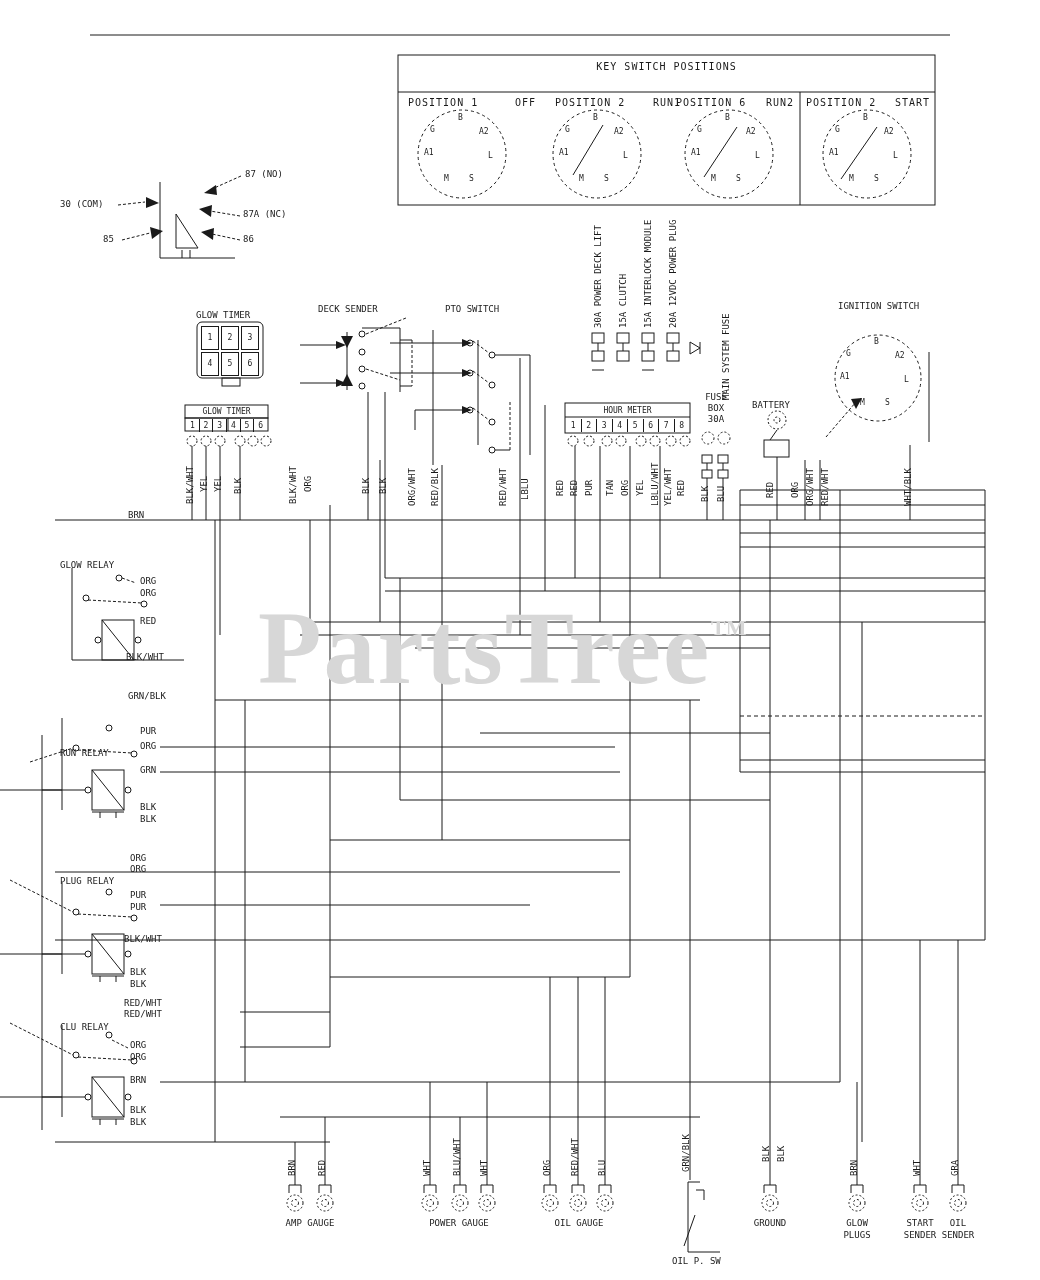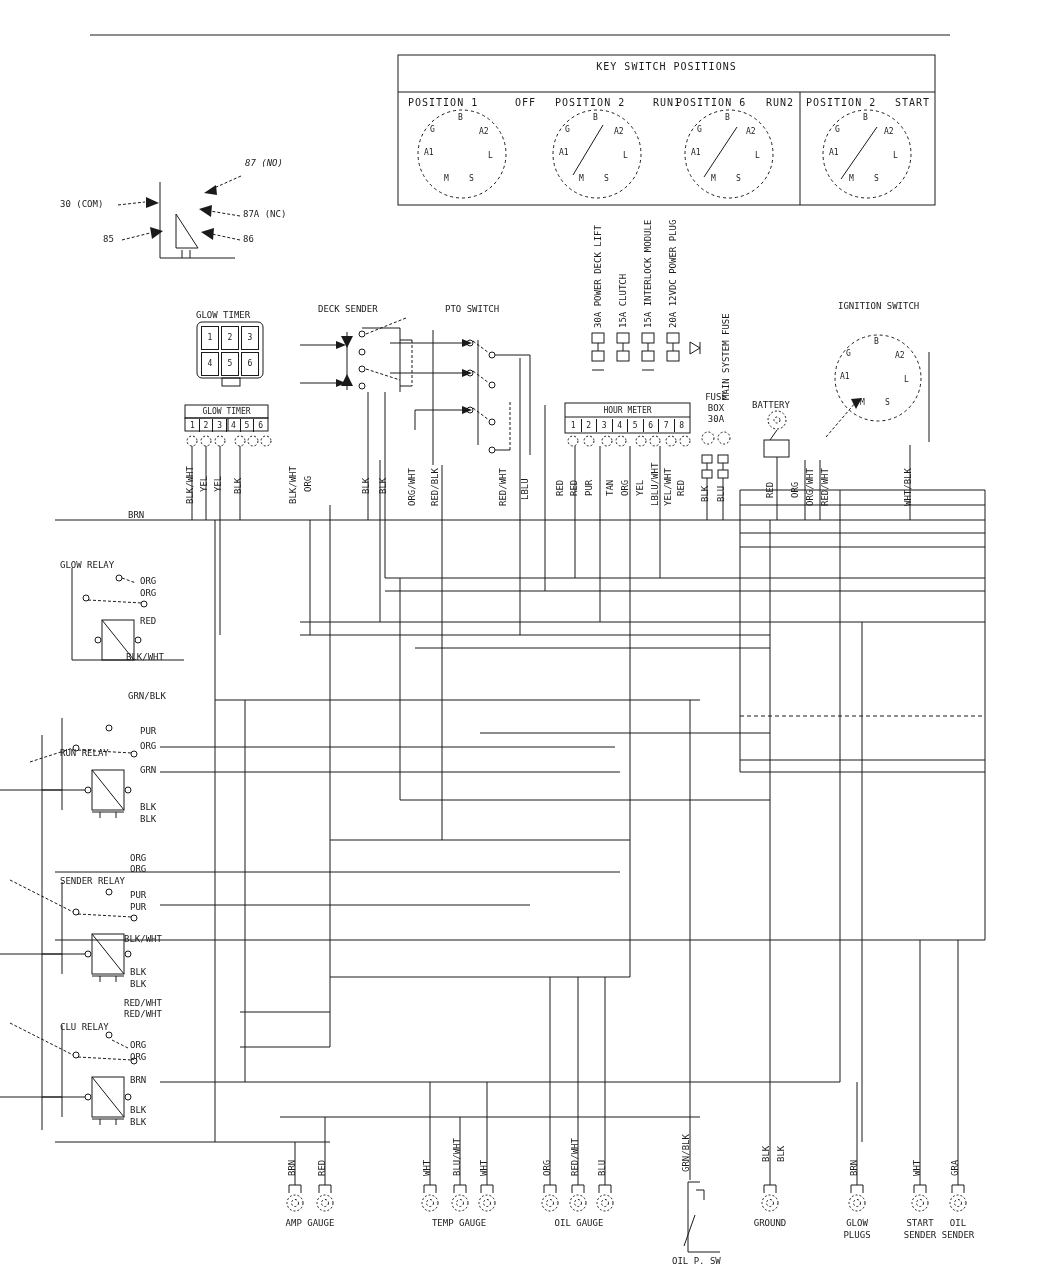--- a/index.html
+++ b/index.html
@@ -374,20 +374,21 @@
         <circle cx="958" cy="1203" r="3.5" stroke-dasharray="2 2"></circle>
     </g>
 
     <g>
       <path d="M700,1182 H688 V1252 H720"></path>
       <path d="M696,1190 H704 V1200"></path>
       <line x1="684" y1="1246" x2="695" y2="1215"></line>
     </g>
   </svg>
 
+  <div class="wm"><span>PartsTree</span><sup>TM</sup></div>
 
   <div class="hlab title ctr" style="left:398px;top:62px;width:537px;">KEY SWITCH POSITIONS</div>
 
   <div class="pcell" style="left:408px;top:97px;width:128px;">
     <span>POSITION 1</span>
     <span>OFF</span>
   </div>
   <div class="pcell" style="left:543px;top:97px;width:126px;margin-left:12px;">
     <span>POSITION 2</span>
     <span>RUN1</span>
@@ -431,21 +432,21 @@
   <div class="ksw" style="left:867px;top:154px;">
     <span class="term tG">G</span>
     <span class="term tB">B</span>
     <span class="term tA2">A2</span>
     <span class="term tA1">A1</span>
     <span class="term tL">L</span>
     <span class="term tM">M</span>
     <span class="term tS">S</span>
   </div>
 
-  <div class="hlab" style="left:245px;top:158px;font-style:italic;">87 (NO)</div>
+  <div class="hlab" style="left:245px;top:169px;">87 (NO)</div>
   <div class="hlab" style="left:60px;top:199px;">30 (COM)</div>
   <div class="hlab" style="left:243px;top:209px;">87A (NC)</div>
   <div class="hlab" style="left:103px;top:234px;">85</div>
   <div class="hlab" style="left:243px;top:234px;">86</div>
 
   <div class="hlab" style="left:196px;top:310px;">GLOW TIMER</div>
   <div class="gtgrid">
     <span>1</span>
     <span>2</span>
     <span>3</span>
@@ -510,21 +511,21 @@
   <div class="hlab" style="left:128px;top:691px;">GRN/BLK</div>
   <div class="hlab" style="left:60px;top:710px;margin-top:38px;">RUN RELAY</div>
   <div class="hlab" style="left:140px;top:726px;">PUR</div>
   <div class="hlab" style="left:140px;top:741px;">ORG</div>
   <div class="hlab" style="left:140px;top:765px;">GRN</div>
   <div class="hlab" style="left:140px;top:802px;">BLK</div>
   <div class="hlab" style="left:140px;top:814px;">BLK</div>
 
   <div class="hlab" style="left:130px;top:853px;">ORG</div>
   <div class="hlab" style="left:130px;top:864px;">ORG</div>
-  <div class="hlab" style="left:60px;top:876px;">SENDER RELAY</div>
+  <div class="hlab" style="left:60px;top:876px;">PLUG RELAY</div>
   <div class="hlab" style="left:130px;top:890px;">PUR</div>
   <div class="hlab" style="left:130px;top:902px;">PUR</div>
   <div class="hlab" style="left:124px;top:934px;">BLK/WHT</div>
   <div class="hlab" style="left:130px;top:967px;">BLK</div>
   <div class="hlab" style="left:130px;top:979px;">BLK</div>
   <div class="hlab" style="left:124px;top:998px;">RED/WHT</div>
   <div class="hlab" style="left:124px;top:1009px;">RED/WHT</div>
 
   <div class="hlab" style="left:60px;top:1022px;">CLU RELAY</div>
   <div class="hlab" style="left:130px;top:1040px;">ORG</div>
@@ -578,21 +579,21 @@
   <div class="vlab" style="left:571px;top:1176px;">RED/WHT</div>
   <div class="vlab" style="left:598px;top:1176px;">BLU</div>
   <div class="vlab" style="left:682px;top:1172px;">GRN/BLK</div>
   <div class="vlab" style="left:762px;top:1162px;">BLK</div>
   <div class="vlab" style="left:777px;top:1162px;">BLK</div>
   <div class="vlab" style="left:850px;top:1176px;">BRN</div>
   <div class="vlab" style="left:913px;top:1176px;">WHT</div>
   <div class="vlab" style="left:951px;top:1176px;">GRA</div>
 
   <div class="hlab ctr" style="left:255px;top:1218px;width:110px;">AMP GAUGE</div>
-  <div class="hlab ctr" style="left:400px;top:1218px;width:118px;">TEMP GAUGE</div>
+  <div class="hlab ctr" style="left:400px;top:1218px;width:118px;">POWER GAUGE</div>
   <div class="hlab ctr" style="left:520px;top:1218px;width:118px;">OIL GAUGE</div>
   <div class="hlab ctr" style="left:735px;top:1218px;width:70px;">GROUND</div>
   <div class="hlab ctr" style="left:832px;top:1218px;width:50px;">GLOW</div>
   <div class="hlab ctr" style="left:832px;top:1230px;width:50px;">PLUGS</div>
   <div class="hlab ctr" style="left:892px;top:1218px;width:56px;">START</div>
   <div class="hlab ctr" style="left:892px;top:1230px;width:56px;">SENDER</div>
   <div class="hlab ctr" style="left:930px;top:1218px;width:56px;">OIL</div>
   <div class="hlab ctr" style="left:930px;top:1230px;width:56px;">SENDER</div>
   <div class="hlab" style="left:672px;top:1256px;">OIL P. SW</div>
 

